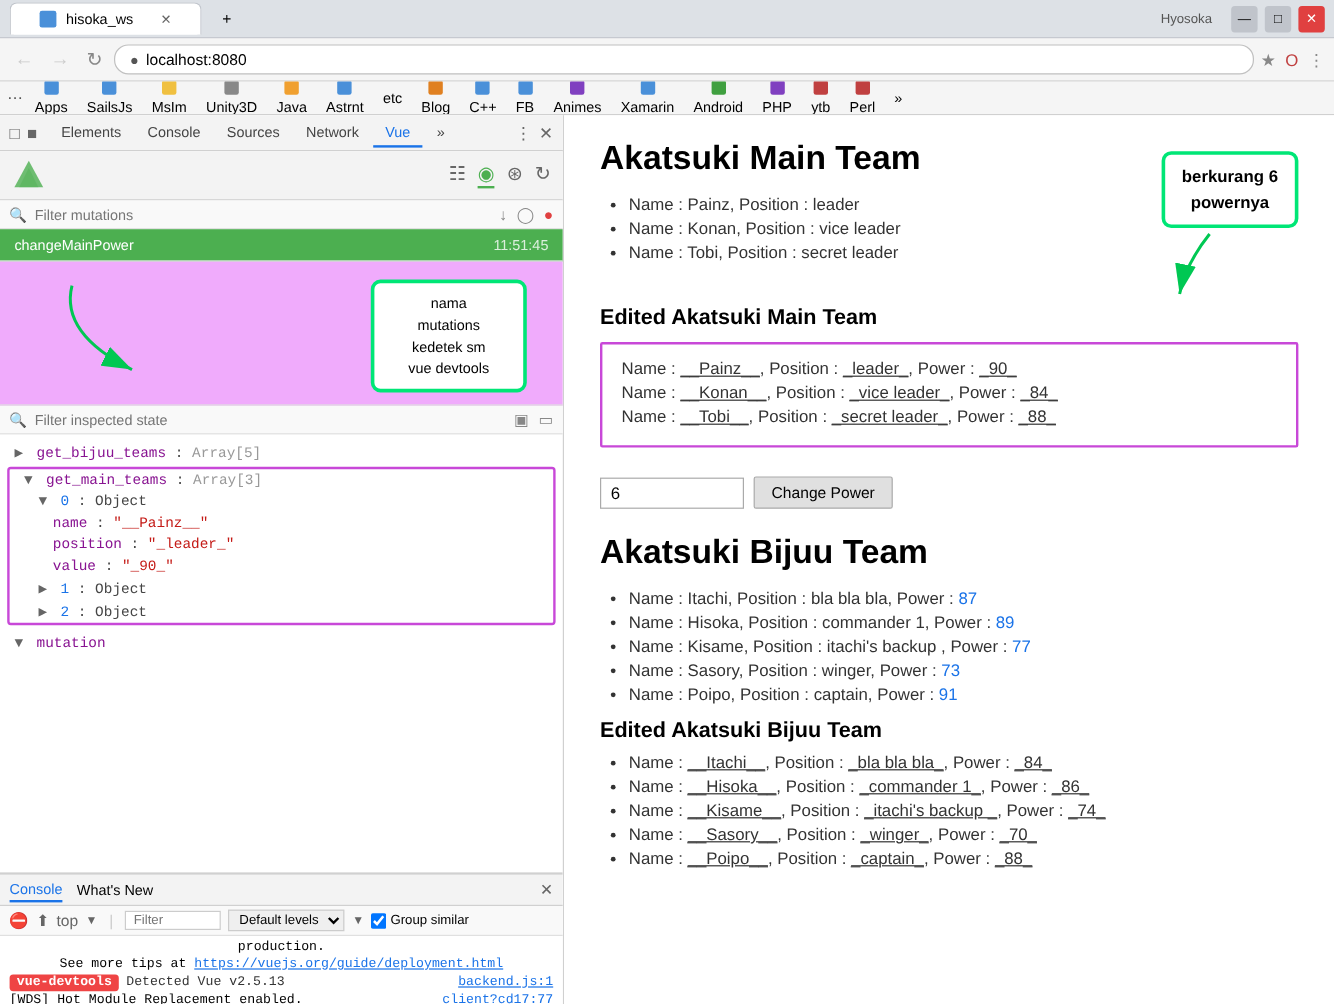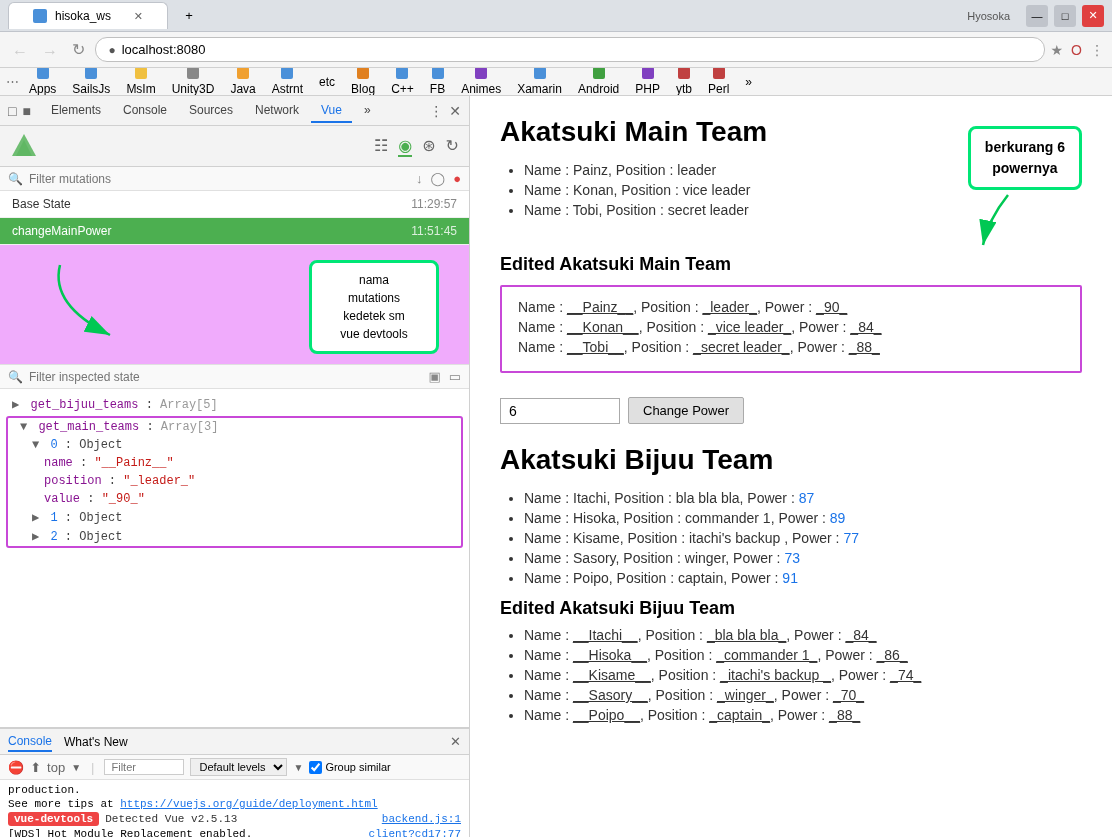--- a/index.html
+++ b/index.html
@@ -251,21 +251,21 @@
       border-bottom: 1px solid #e0e0e0;
       background: #f9f9f9;
     }
     .console-content {
       flex: 1;
       overflow-y: auto;
       padding: 3px 8px;
       font-family: 'Courier New', monospace;
       font-size: 11px;
     }
-    .console-line { padding: 1px 0; }
+    .console-line { padding: 1px 0; text-align: center; }
     .console-link { color: #1a73e8; cursor: pointer; text-decoration: underline; }
     .vue-devtools-badge {
       background: #ef4444;
       color: white;
       padding: 1px 6px;
       border-radius: 3px;
       font-size: 11px;
       font-weight: bold;
     }
     .detected-badge {
@@ -500,24 +500,20 @@
         <span style="color:#aaa;font-size:12px;">🔍</span>
         <input class="filter-input" placeholder="Filter mutations" type="text" style="">
         <div class="filter-icons">
           <span style="cursor:pointer;">↓</span>
           <span style="cursor:pointer;">◯</span>
           <span class="filter-record" style="cursor:pointer;">●</span>
         </div>
       </div>
 
       <div class="mutation-list">
-        <div class="mutation-item">
-          <span>Base State</span>
-          <span class="time">11:29:57</span>
-        </div>
         <div class="mutation-item active">
           <span>changeMainPower</span>
           <span class="time">11:51:45</span>
         </div>
       </div>
 
       <div class="annotation-area">
         <svg style="position:absolute;left:30px;top:10px;width:140px;height:100px;" viewBox="0 0 140 100">
           <path d="M 30 10 Q 20 50 80 80" stroke="#00c853" stroke-width="2.5" fill="none" marker-end="url(#arrowhead)"></path>
           <defs>
@@ -587,20 +583,24 @@
             <span class="colon">: Object</span>
           </div>
 
           <div class="tree-item indented">
             <span class="arrow">▶</span>
             <span class="type" style="color:#1a73e8;">2</span>
             <span class="colon">: Object</span>
           </div>
         </div>
 
+        <div class="tree-item" style="margin-top:6px;">
+          <span class="arrow">▼</span>
+          <span class="key"> mutation</span>
+        </div>
       </div>
 
       <div class="console-section">
         <div class="console-tabs">
           <div class="console-tab active">Console</div>
           <div class="console-tab">What's New</div>
           <div class="console-tab-close" style="margin-left:auto;">✕</div>
         </div>
         <div class="console-toolbar">
           <span style="cursor:pointer;font-size:13px;color:#666;">⛔</span>

